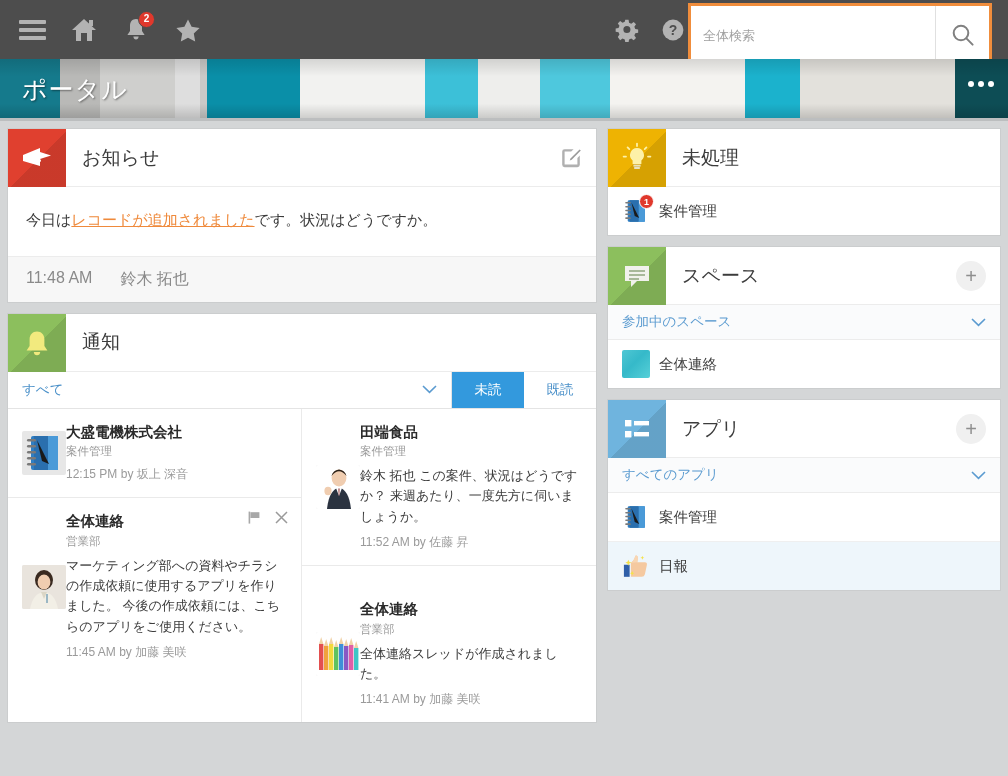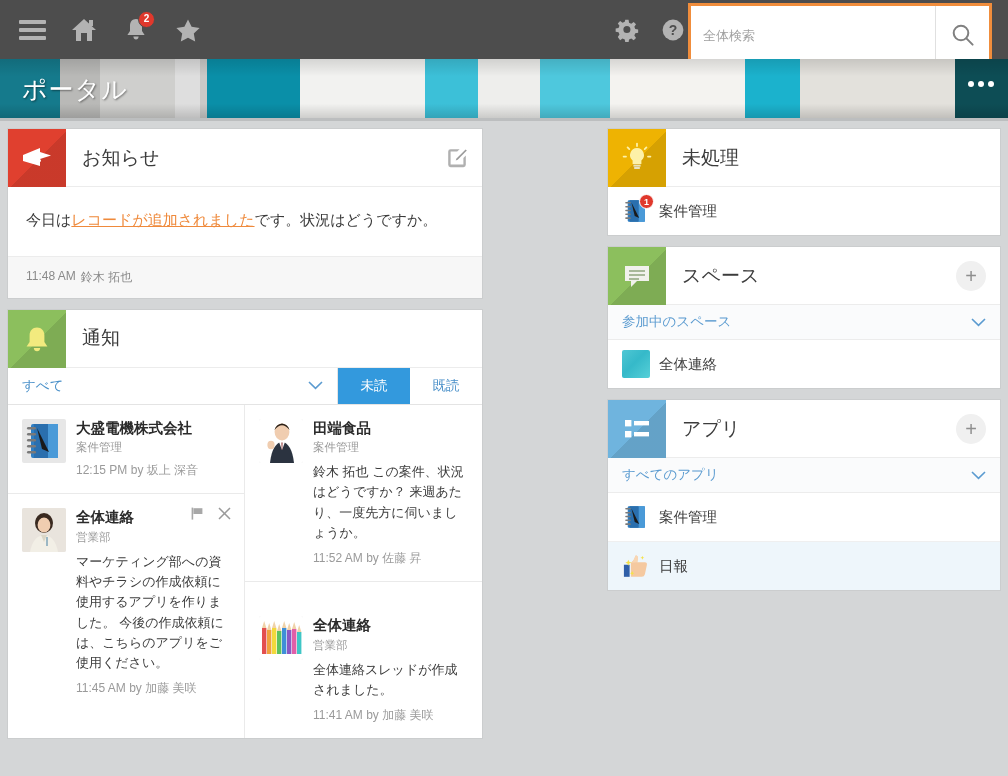--- a/index.html
+++ b/index.html
@@ -87,21 +87,21 @@
   }
   .banner-more {
     position:absolute; right:14px; top:22px; cursor:pointer;
     display:flex; gap:4px;
   }
   .banner-more i { width:6px; height:6px; border-radius:50%; background:#ffffff; display:block; }
   .banner-bottom-line { position:absolute; left:0; bottom:0; width:100%; height:3px; background:#bcbebf; }
 
   
   .main { position:absolute; left:0; top:121px; width:1008px; height:655px; background:#d4d6d7; padding:8px; }
-  .col-left { position:absolute; left:8px; top:8px; width:474px; }
+  .col-left { position:absolute; left:8px; top:8px; width:588px; }
   .col-right { position:absolute; left:608px; top:8px; width:392px; }
 
   .card { background:#ffffff; margin-bottom:12px; box-shadow:0 0 0 1px rgba(0,0,0,0.04); }
 
   .card-head { display:flex; align-items:stretch; height:58px; position:relative; border-bottom:1px solid #ececec; }
   .card-icon { width:58px; height:58px; flex:0 0 58px; position:relative; overflow:hidden; }
   .card-title { display:flex; align-items:center; padding-left:16px; font-size:19px; color:#3c3c3c; font-weight:400; }
   .head-action { position:absolute; right:14px; top:0; height:58px; display:flex; align-items:center; cursor:pointer; }
 
   
@@ -114,42 +114,42 @@
     position:absolute; right:0; bottom:0; width:100%; height:100%;
     background:linear-gradient(135deg, rgba(0,0,0,0) 52%, rgba(0,0,0,0.10) 52%);
   }
   .tile-glyph { position:absolute; inset:0; display:flex; align-items:center; justify-content:center; }
 
   
   .ann-body { padding:22px 18px 24px 18px; font-size:15px; color:#3a3a3a; line-height:1.5; }
   .ann-link { color:#ef8a3c; }
   .ann-foot {
     background:#f7f7f7; border-top:1px solid #ececec;
-    padding:12px 18px; font-size:12px; color:#8a8a8a;
-    display:flex; gap:5px;
+    padding:12px 18px; font-size:16px; color:#8a8a8a;
+    display:flex; gap:28px;
   }
 
   
   .notif-filter { display:flex; align-items:stretch; height:37px; border-bottom:1px solid #e4e4e4; background:#fff; }
   .nf-select {
     flex:1; display:flex; align-items:center; justify-content:space-between;
     padding:0 14px; font-size:13.5px; color:#4a90c9; cursor:pointer;
     border-right:1px solid #e4e4e4;
   }
   .nf-tab {
     width:72px; display:flex; align-items:center; justify-content:center;
     font-size:13.5px; cursor:pointer; color:#4a90c9; background:#fff;
   }
   .nf-tab.active { background:#3399dd; color:#ffffff; }
 
   
   .notif-grid { display:flex; }
   .notif-col { width:50%; }
   .notif-col.left { border-right:1px solid #eaeaea; }
-  .notif-item { padding:14px 14px 14px 14px; border-bottom:1px solid #eaeaea; display:flex; gap:10px; position:relative; }
+  .notif-item { padding:14px 14px 14px 14px; border-bottom:1px solid #eaeaea; display:flex; position:relative;align-items:center; }
   .notif-item:last-child { border-bottom:none; }
   .ni-avatar { width:44px; height:44px; flex:0 0 44px; border-radius:2px; overflow:hidden; position:relative; background:#e7e7e7; }
   .ni-body { flex:1; min-width:0; }
   .ni-title { font-size:14.5px; font-weight:bold; color:#2b2b2b; line-height:1.3; }
   .ni-app { font-size:11.5px; color:#9a9a9a; margin-top:3px; }
   .ni-text { font-size:13px; color:#3c3c3c; line-height:1.55; margin-top:7px; word-break:break-all; }
   .ni-meta { font-size:12px; color:#9a9a9a; margin-top:7px; }
   .ni-actions { position:absolute; right:12px; top:12px; display:flex; gap:12px; align-items:center; }
   .ni-act { cursor:pointer; }
 

